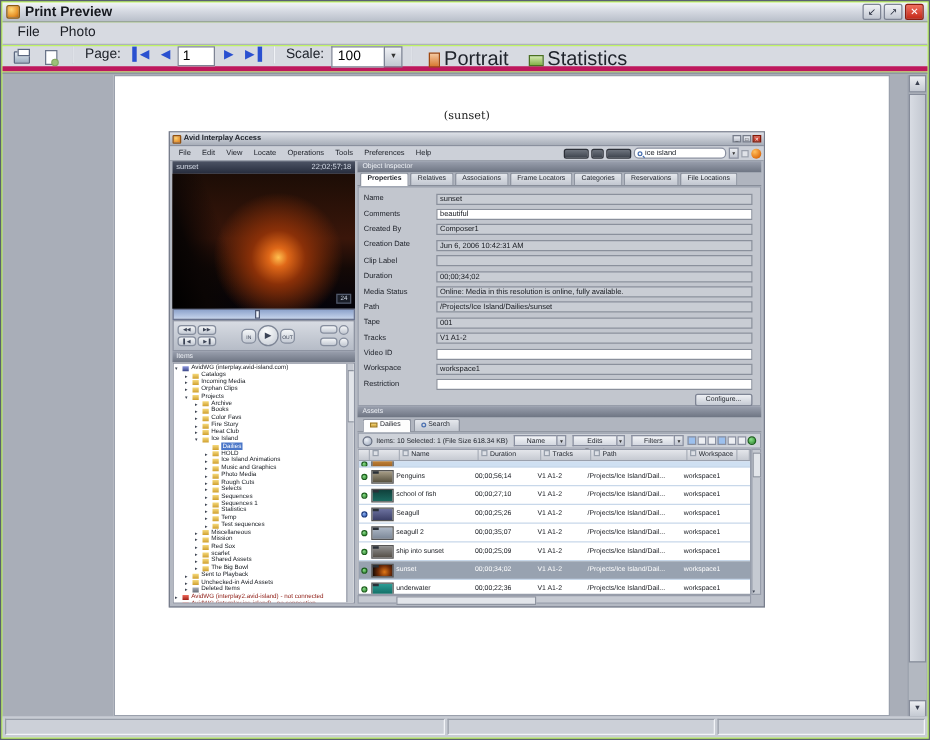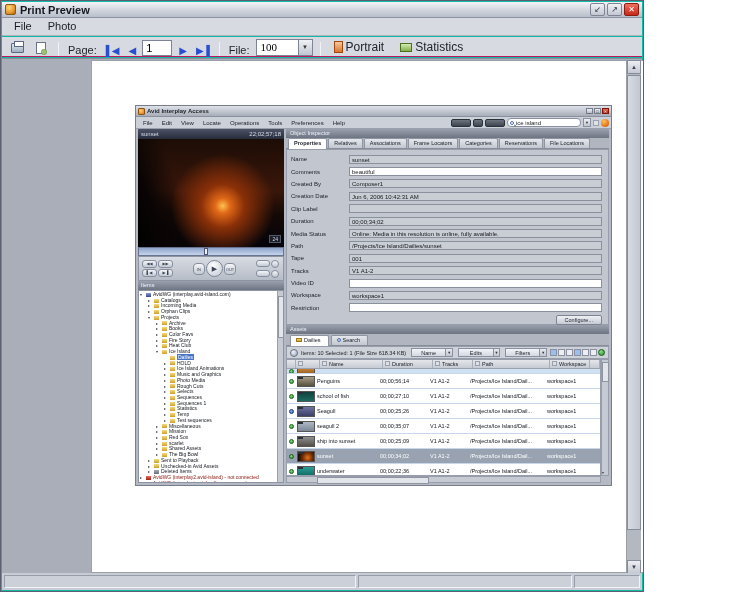--- a/index.html
+++ b/index.html
@@ -1,51 +1,51 @@
 <!DOCTYPE html>
 <html><head>
 <meta charset="utf-8">
 <style>
   * { margin:0; padding:0; box-sizing:border-box; }
   html,body { width:744px; height:592px; font-family:"Liberation Sans", sans-serif; }
-  #win { position:relative; width:644px; height:592px; background:#14b8a6; border:1px solid #5a6070; overflow:hidden; }
+  #win { position:relative; width:744px; height:592px; background:#bef264; border:1px solid #5a6070; overflow:hidden; }
 
   
   .titlebar { position:absolute; left:1px; right:1px; top:1px; height:16px;
     background:linear-gradient(180deg,#f2f4f8 0%,#d6dae2 45%,#b9bfca 100%);
     border-bottom:1px solid #8d93a1; display:flex; align-items:center; padding:0 3px; }
   .app-ico { width:11px; height:11px; border-radius:2px; margin-right:4px;
     background:radial-gradient(circle at 35% 30%, #ffd878, #e8962c 60%, #b06010); border:1px solid #8a5a10; }
   .title-text { font-size:11px; font-weight:bold; color:#15181e; }
   .winbtns { margin-left:auto; display:flex; gap:2px; }
   .wbtn { width:15px; height:13px; font-size:8px; line-height:11px; text-align:center; color:#2a3040;
     background:linear-gradient(180deg,#f0f2f6,#c2c7d1); border:1px solid #7e8494; border-radius:2px; }
   .wbtn.close { background:linear-gradient(180deg,#f07060,#c42818); color:#fff; border-color:#8c1c10; }
 
   .menubar { position:absolute; left:1px; right:1px; top:17px; height:18px; background:#d7dae1;
     border-bottom:1px solid #aeb3bd; display:flex; align-items:center; padding-left:4px; }
   .menu-item { font-size:11px; color:#1a1d24; padding:1px 8px 2px 8px; }
 
   .toolbar { position:absolute; left:1px; right:1px; top:36px; height:20px; background:#d7dae1;
-    border-bottom:1px solid #be185d; display:flex; align-items:flex-end; gap:4px; padding-left:5px; font-size:11px; }
+    border-bottom:4px solid #be185d; display:flex; align-items:flex-start; gap:4px; padding-left:5px; font-size:11px; }
   .tbtn { width:20px; height:17px; display:flex; align-items:center; justify-content:center; border:1px solid transparent; border-radius:2px; }
   .printer-ic { width:13px; height:10px; background:linear-gradient(180deg,#dfe6ee,#9fb0c2); border:1px solid #5c6880; border-radius:1px; position:relative; }
   .printer-ic::before { content:''; position:absolute; left:2px; top:-3px; width:8px; height:4px; background:#fff; border:1px solid #5c6880; }
   .pagesetup-ic { width:10px; height:12px; background:#fff; border:1px solid #6a7488; position:relative; }
   .pagesetup-ic::after { content:''; position:absolute; right:-2px; bottom:-2px; width:6px; height:6px;
     background:radial-gradient(circle,#9cc078 40%,#567a34); border-radius:50%; }
   .tsep { width:1px; height:14px; background:#9aa0ab; border-right:1px solid #f0f2f6; margin:0 3px; }
   .tlabel { color:#20242c; margin:0 2px; }
   .navbtn { font-size:10px; color:#2a50d0; padding:0 3px; letter-spacing:-1px; }
   .page-input { width:30px; height:16px; border:1px solid #7e8494; font-size:11px; padding:0 3px; background:#fff; }
-  .scale-combo { display:flex; height:17px;font-family:Liberation Serif, serif; }
+  .scale-combo { display:flex; height:17px; }
   .scale-val { width:42px; background:#fff; border:1px solid #7e8494; border-right:none; font-size:11px; padding:1px 4px; }
   .combo-arrow { width:15px; background:linear-gradient(180deg,#eef0f4,#c2c7d1); border:1px solid #7e8494;
     font-size:6px; color:#333; text-align:center; line-height:15px; }
-  .orientbtn { display:flex; align-items:center; gap:3px; padding:1px 5px; border:1px solid transparent; border-radius:2px; font-size:12px; color:#20242c; }
+  .orientbtn { display:flex; align-items:center; gap:3px; padding:1px 5px; border:1px solid transparent; border-radius:2px; font-size:16px; color:#20242c; }
   .portrait-ic { width:9px; height:12px; background:linear-gradient(180deg,#f4c8a0,#d87830); border:1px solid #a04810; }
   .landscape-ic { width:12px; height:9px; background:linear-gradient(180deg,#d4eab0,#84b048); border:1px solid #4a7020; }
 
   
   .preview { position:absolute; left:1px; right:1px; top:57px; height:516px; background:#a9aeb8; border-top:1px solid #878d99; }
   .paper { position:absolute; left:89px; top:1px; width:621px; height:513px; background:#ffffff; border:1px solid #9aa0ac; }
   .vscroll { position:absolute; right:1px; top:1px; width:15px; height:514px; background:#b3b8c1; border-left:1px solid #989ea9; }
   .sarrow { position:absolute; left:0; width:14px; height:14px; background:linear-gradient(180deg,#eceef2,#c4c9d2);
     border:1px solid #868c9a; font-size:6px; text-align:center; line-height:13px; color:#3a4050; }
   .sarrow.up { top:0; } .sarrow.down { bottom:0; }
@@ -227,38 +227,39 @@
         <div class="pagesetup-ic"></div>
       </div>
     <div class="tsep"></div>
     <span class="tlabel">Page:</span>
     <span class="navbtn">▌◀</span>
     <span class="navbtn">◀</span>
     <input class="page-input" value="1" style="">
     <span class="navbtn">▶</span>
     <span class="navbtn">▶▐</span>
     <div class="tsep"></div>
-    <span class="tlabel">File:</span>
+    <span class="tlabel">Scale:</span>
     <div class="scale-combo">
       <div class="scale-val">100</div>
       <div class="combo-arrow">▼</div>
     </div>
     <div class="tsep"></div>
     <div class="orientbtn">
       <div class="portrait-ic"></div>
       <span>Portrait</span>
     </div>
     <div class="orientbtn">
       <div class="landscape-ic"></div>
       <span>Statistics</span>
     </div>
   </div>
 
   <div class="preview">
     <div class="paper">
+      <div class="caption">(sunset)</div>
 
       <div class="app">
         <div class="a-titlebar">
           <div class="a-ico"></div>
           <span class="a-title">Avid Interplay Access</span>
           <div class="a-btns">
             <div class="abtn">_</div>
             <div class="abtn">□</div>
             <div class="abtn close">✕</div>
           </div>

